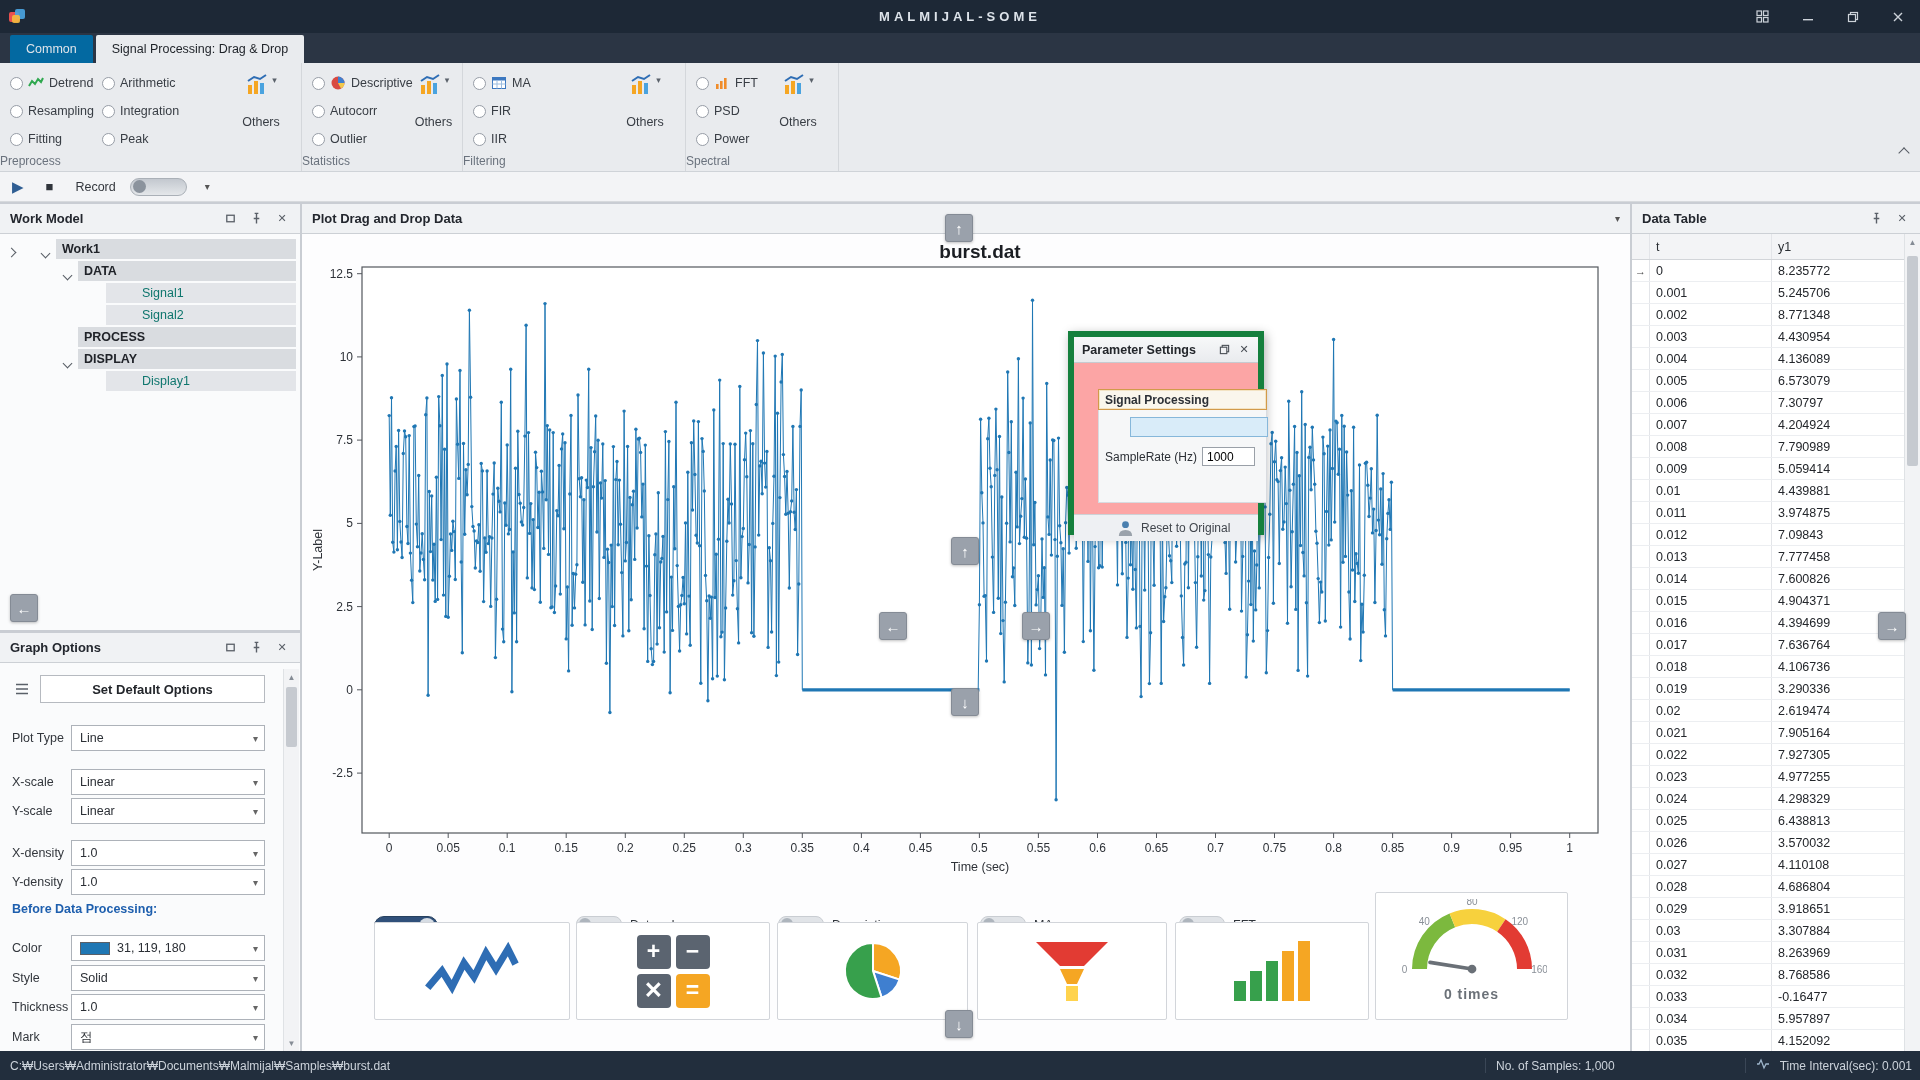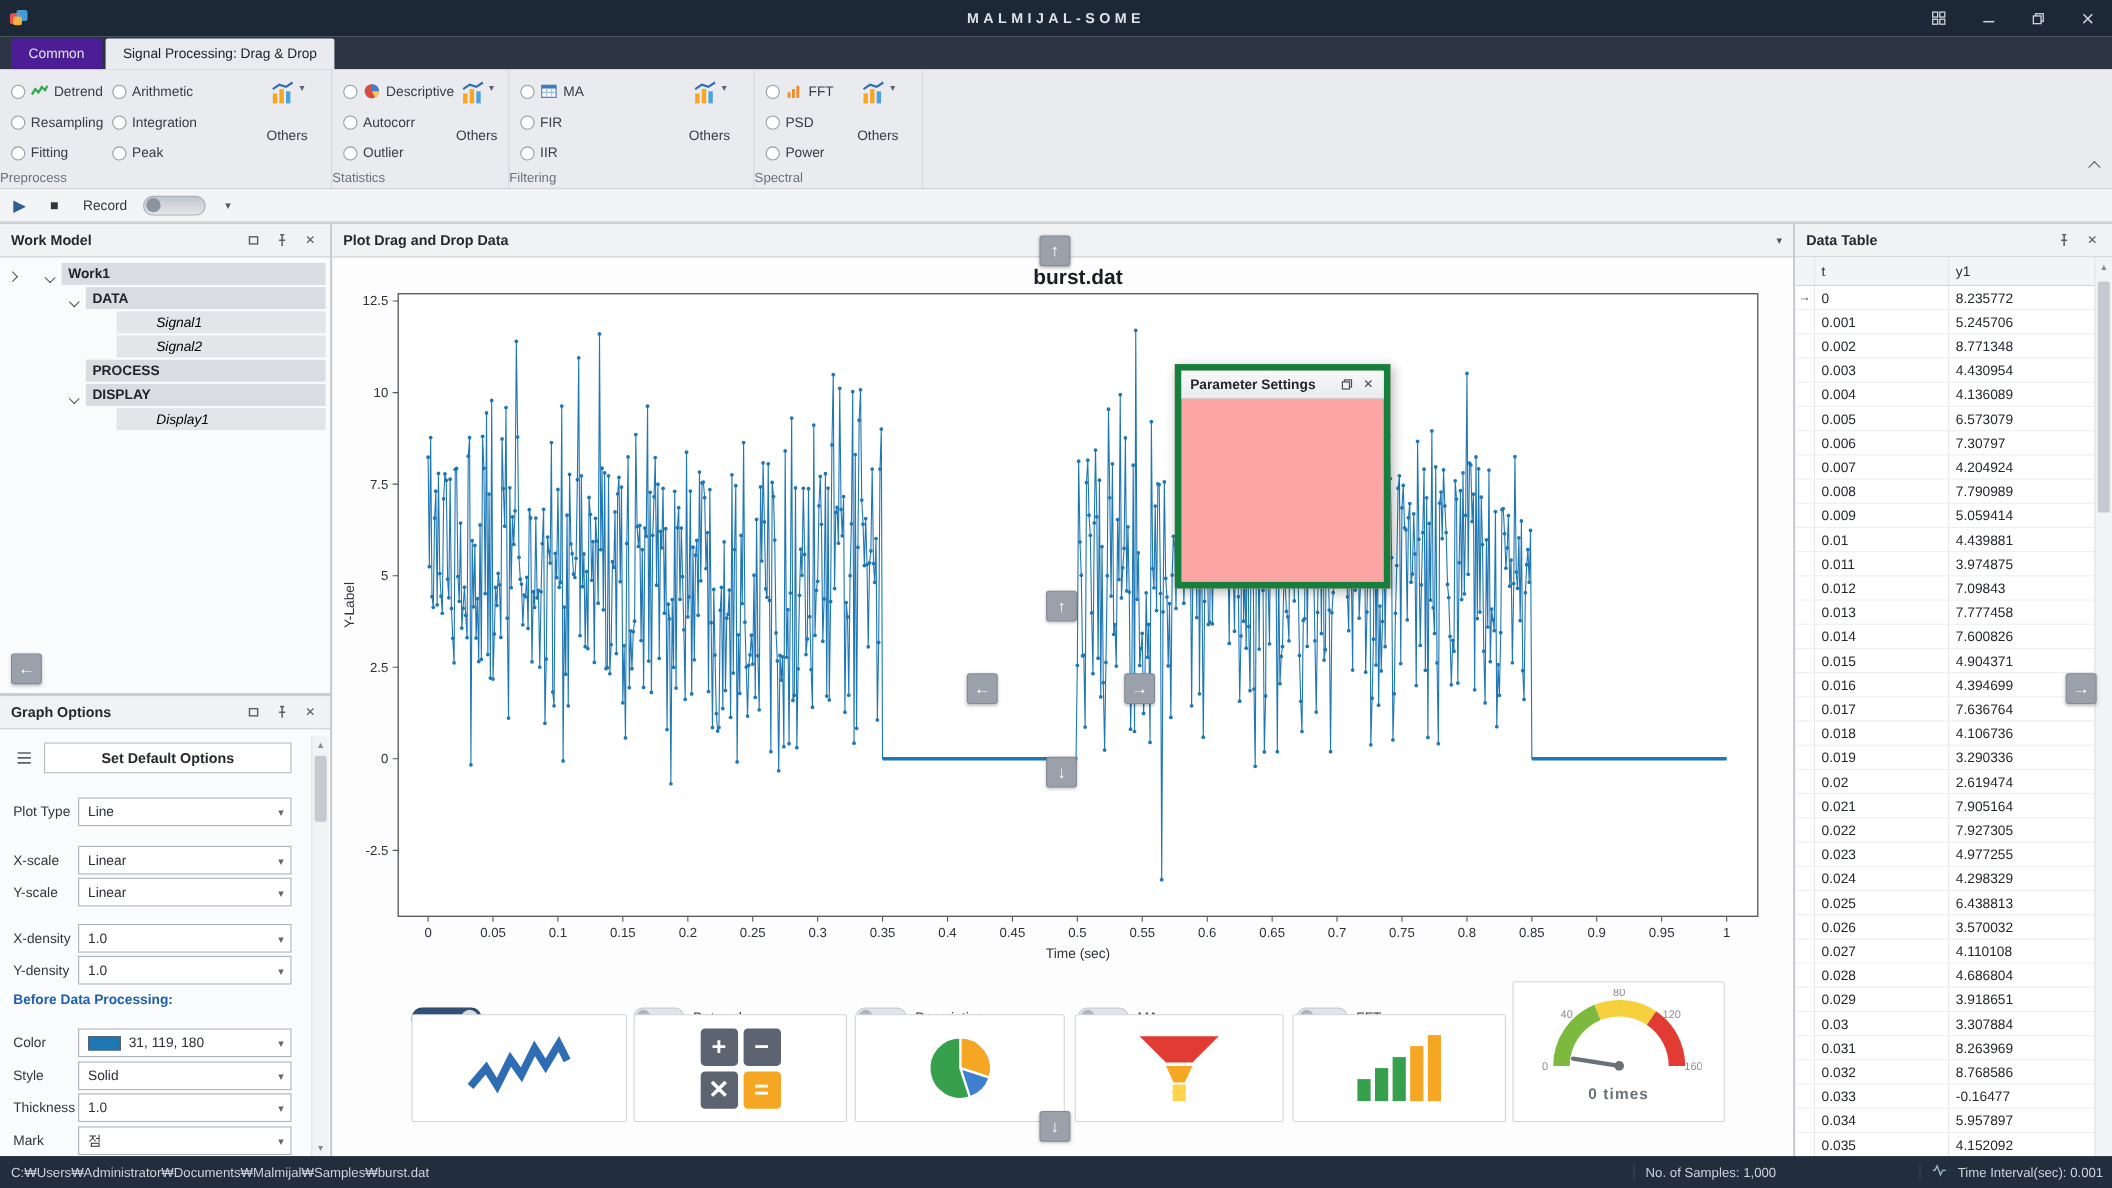--- a/index.html
+++ b/index.html
@@ -9,21 +9,21 @@
 
   
   .titlebar{position:absolute;left:0;top:0;width:1920px;height:33px;background:#1d2836;display:flex;align-items:center;}
   .logo{margin-left:8px;width:20px;height:20px;display:flex;align-items:center;}
   .tb-title{position:absolute;left:0;right:0;text-align:center;color:#dde3ea;font-size:13px;font-weight:bold;letter-spacing:4px;pointer-events:none;}
   .tb-btns{margin-left:auto;display:flex;height:33px;}
   .tb-btn{width:45px;height:33px;display:flex;align-items:center;justify-content:center;color:#cdd3da;}
 
   
   .tabstrip{position:absolute;left:0;top:33px;width:1920px;height:30px;background:#2b3544;display:flex;align-items:flex-end;}
-  .rtab{height:28px;display:flex;align-items:center;padding:0 16px;font-size:12.5px;color:#dfe4ea;background:#4c1d95;margin-right:3px;border-radius:2px 2px 0 0;}
+  .rtab{height:28px;display:flex;align-items:center;padding:0 16px;font-size:12.5px;color:#dfe4ea;background:#0369a1;margin-right:3px;border-radius:2px 2px 0 0;}
   .rtab:first-child{margin-left:10px;}
   .rtab.active{background:#e9ebee;color:#1d2127;}
 
   
   .ribbon{position:absolute;left:0;top:63px;width:1920px;height:109px;background:#e9ebee;border-bottom:1px solid #cfd3d8;}
   .rb-groups{display:flex;height:100%;}
   .rb-group{position:relative;display:flex;padding:10px 0 18px 10px;border-right:1px solid #d4d7db;}
   .rb-group:nth-child(1){width:302px;}
   .rb-group:nth-child(2){width:161px;}
   .rb-group:nth-child(3){width:223px;}
@@ -65,21 +65,21 @@
   .hbtn svg{width:13px;height:13px;}
 
   
   .wm{left:0;top:204px;width:300px;height:426px;}
   .tree{padding-top:4px;}
   .tree-row{position:relative;height:22px;}
   .tr-gut{position:absolute;left:8px;top:4px;}
   .tr-exp{position:absolute;top:5px;}
   .tr-bar{position:absolute;right:4px;top:1px;bottom:1px;background:#d9dcе0;background:#d9dce0;display:flex;align-items:center;padding-left:6px;font-size:12.5px;color:#202329;}
   .tr-bar.bold{font-weight:bold;}
-  .tr-bar.italic{font-style:italic;color:#000000;background:#e3e5e9;padding-left:36px;}
+  .tr-bar.italic{color:#0f766e;background:#e3e5e9;padding-left:36px;}
   .dock{position:absolute;width:28px;height:28px;background:#9aa1ab;border:1px solid #848b95;border-radius:3px;color:#fff;display:flex;align-items:center;justify-content:center;font-size:15px;z-index:40;box-shadow:0 1px 3px rgba(0,0,0,.25);}
   .dock-wm-left{left:10px;bottom:8px;position:absolute;}
 
   
   .go{left:0;top:633px;width:300px;height:418px;}
   .go-listicon{position:absolute;left:14px;top:48px;}
   .go-default{position:absolute;left:40px;top:42px;width:225px;height:28px;background:#fff;border:1px solid #b6bac0;font-size:13px;font-weight:bold;color:#23262b;display:flex;align-items:center;justify-content:center;}
   .go-row{position:absolute;left:0;width:300px;height:26px;}
   .go-lbl{position:absolute;left:12px;top:6px;font-size:12.5px;color:#33373d;}
   .gsel{position:absolute;left:71px;top:0;width:194px;height:26px;background:#fff;border:1px solid #adb2b9;display:flex;align-items:center;padding:0 20px 0 8px;font-size:12.5px;color:#2b2f35;}
@@ -1412,20 +1412,36 @@
       <span class="pd-btn">
           <svg width="11" height="11" viewBox="0 0 12 12">
             <g fill="none" stroke="#4a4f56" stroke-width="1.2">
               <rect x="3.5" y="1.5" width="7" height="7"></rect>
               <rect x="1.5" y="3.5" width="7" height="7" fill="#f0f1f3"></rect>
             </g>
           </svg>
         </span>
       <span class="pd-btn">✕</span>
     </div>
+    <div class="pd-body">
+      <span class="pd-fieldset"></span>
+      <div class="pd-group">Signal Processing</div>
+      <input class="pd-input" value="" style="">
+      <div class="pd-row">
+        <span class="pd-lbl">SampleRate (Hz)</span>
+        <input class="pd-rate" value="1000" style="">
+      </div>
+      <div class="pd-reset">
+        <svg viewBox="0 0 20 20">
+            <circle cx="10" cy="6" r="3.6" fill="#4a7fae"></circle>
+            <path d="M3 18 Q3 11.5 10 11.5 Q17 11.5 17 18 Z" fill="#9aa2ab"></path>
+          </svg>
+        <span>Reset to Original</span>
+      </div>
+    </div>
   </div>
 
   <section class="panel dt">
     <div class="phead">
       <span class="ptitle">Data Table</span>
       <span class="picons">
         <span class="hbtn">
             <svg viewBox="0 0 14 14">
               <path d="M5 1.5 H9 M7 1.5 V7 M4 7 H10 M7 7 V12.5" stroke="#5a6068" stroke-width="1.5" fill="none"></path>
             </svg>

